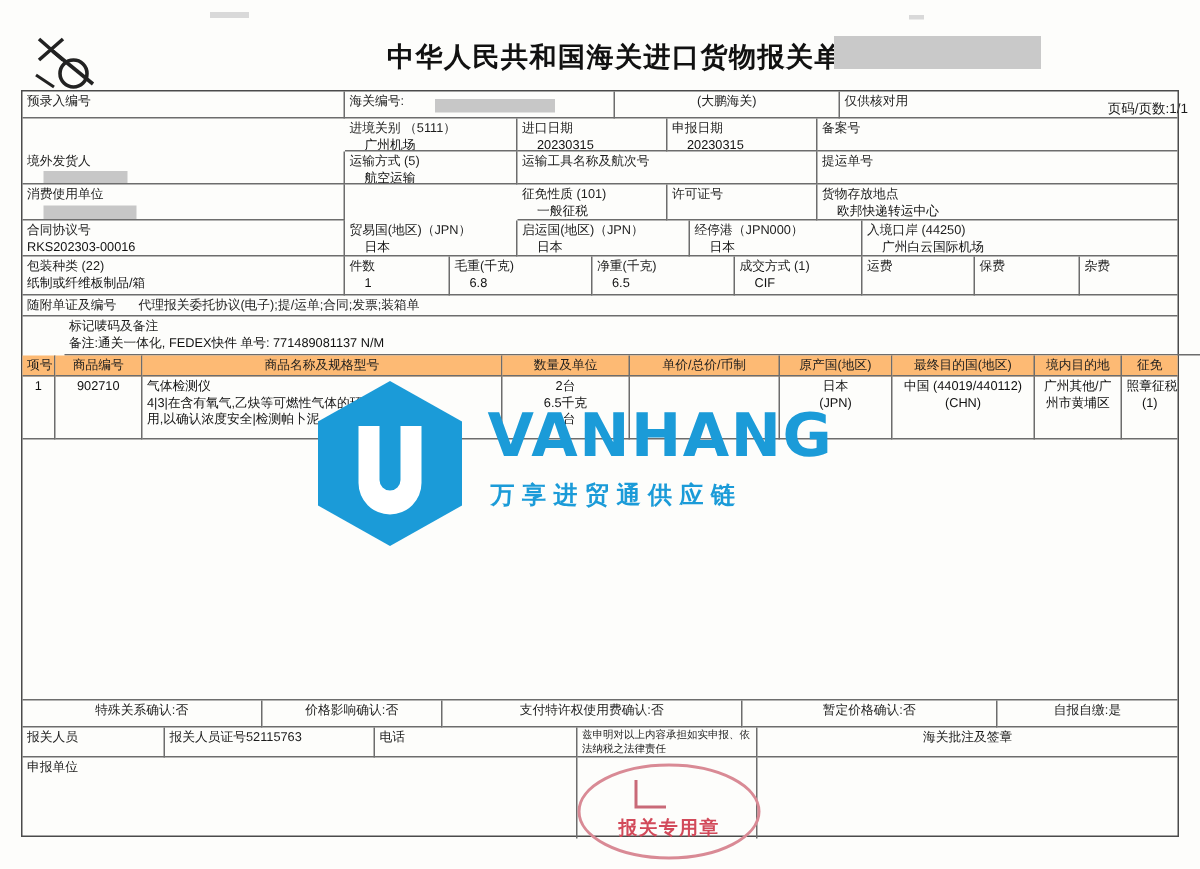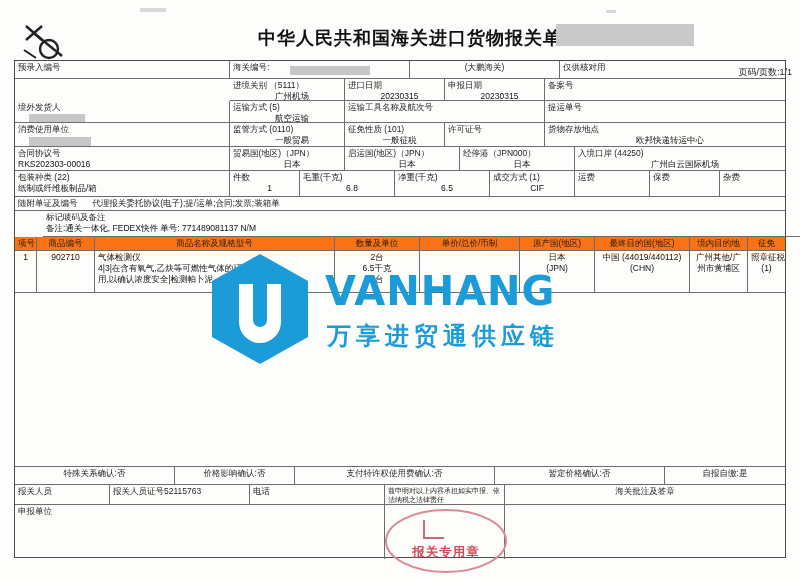--- a/index.html
+++ b/index.html
@@ -48,44 +48,44 @@
     padding:1px 3px;
     overflow:hidden;
   }
   .cell.noB{border-bottom:none;}
   .lbl{
     font-size:8.5px;line-height:11px;color:#1d1d1d;white-space:nowrap;
   }
   .val{
     font-size:8.5px;line-height:11px;color:#111;white-space:nowrap;
   }
-  .val.ind{padding-left:10px;text-align:center;}
+  .val.ind{padding-left:10px;}
   .redact{
     display:inline-block;background:#c7c7c7;height:9px;vertical-align:middle;
   }
   .ctr{text-align:center;}
   
-  .hdrstrip{background:#f97316;}
+  .hdrstrip{background:#fdba74;}
   
   .wm{
     position:absolute;left:205px;top:250px;width:400px;height:120px;
     pointer-events:none;
   }
   .wm-hex{
     position:absolute;left:0;top:0;width:110px;height:118px;
   }
   .wm-text{
     position:absolute;left:120px;top:18px;
     font-size:40px;font-weight:bold;letter-spacing:1px;
     color:#1b9bd8;
     font-family:"DejaVu Sans","Liberation Sans",sans-serif;
   }
   .wm-sub{
     position:absolute;left:122px;top:70px;
-    font-size:24px;letter-spacing:5px;color:#1b9bd8;font-weight:bold;
+    font-size:16px;letter-spacing:5px;color:#1b9bd8;font-weight:bold;
   }
   
   .stamp{
     position:absolute;left:382px;top:508px;width:128px;height:66px;
     pointer-events:none;
   }
   .stamp-txt{
     position:absolute;left:16px;top:36px;width:96px;text-align:center;
     font-size:12.5px;color:#d24a5a;font-weight:bold;letter-spacing:1px;
   }
@@ -158,24 +158,20 @@
       <div class="val ind"></div>
     </div>
     <div class="cell" style="left:530px;top:40px;width:240px;height:22px;border-right:none;">
       <div class="lbl">提运单号</div>
       <div class="val ind"></div>
     </div>
 
     <div class="cell" style="left:0;top:62px;width:215px;height:24px;">
       <div class="lbl">消费使用单位</div>
       <span class="redact" style="width:62px;position:absolute;left:14px;top:14px;"></span>
-    </div>
-    <div class="cell" style="left:215px;top:62px;width:115px;height:24px;">
-      <div class="lbl">监管方式 (0110)</div>
-      <div class="val ind">一般贸易</div>
     </div>
     <div class="cell" style="left:330px;top:62px;width:100px;height:24px;">
       <div class="lbl">征免性质 (101)</div>
       <div class="val ind">一般征税</div>
     </div>
     <div class="cell" style="left:430px;top:62px;width:100px;height:24px;">
       <div class="lbl">许可证号</div>
       <div class="val ind"></div>
     </div>
     <div class="cell" style="left:530px;top:62px;width:240px;height:24px;border-right:none;">

